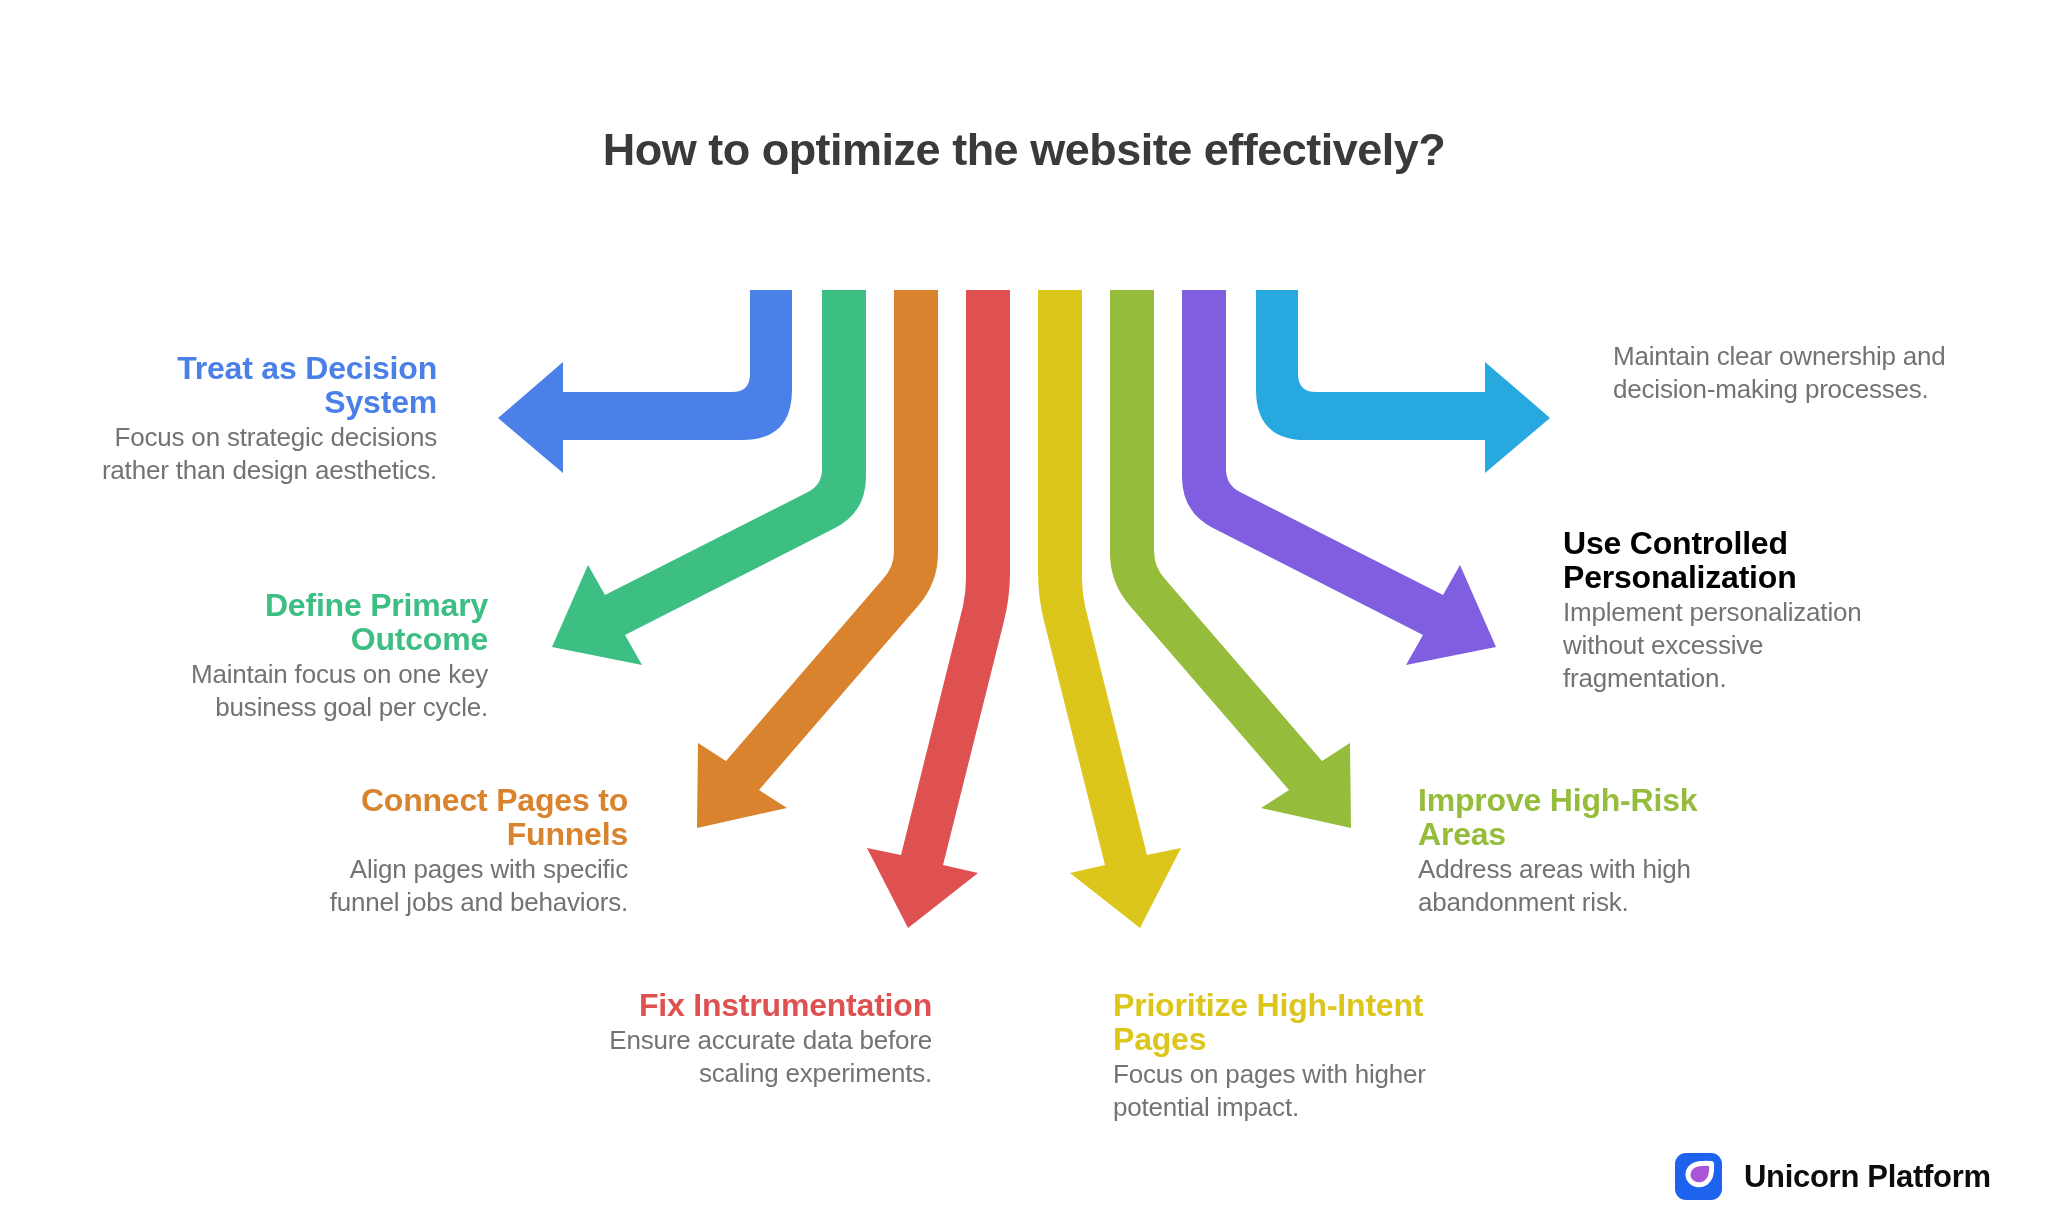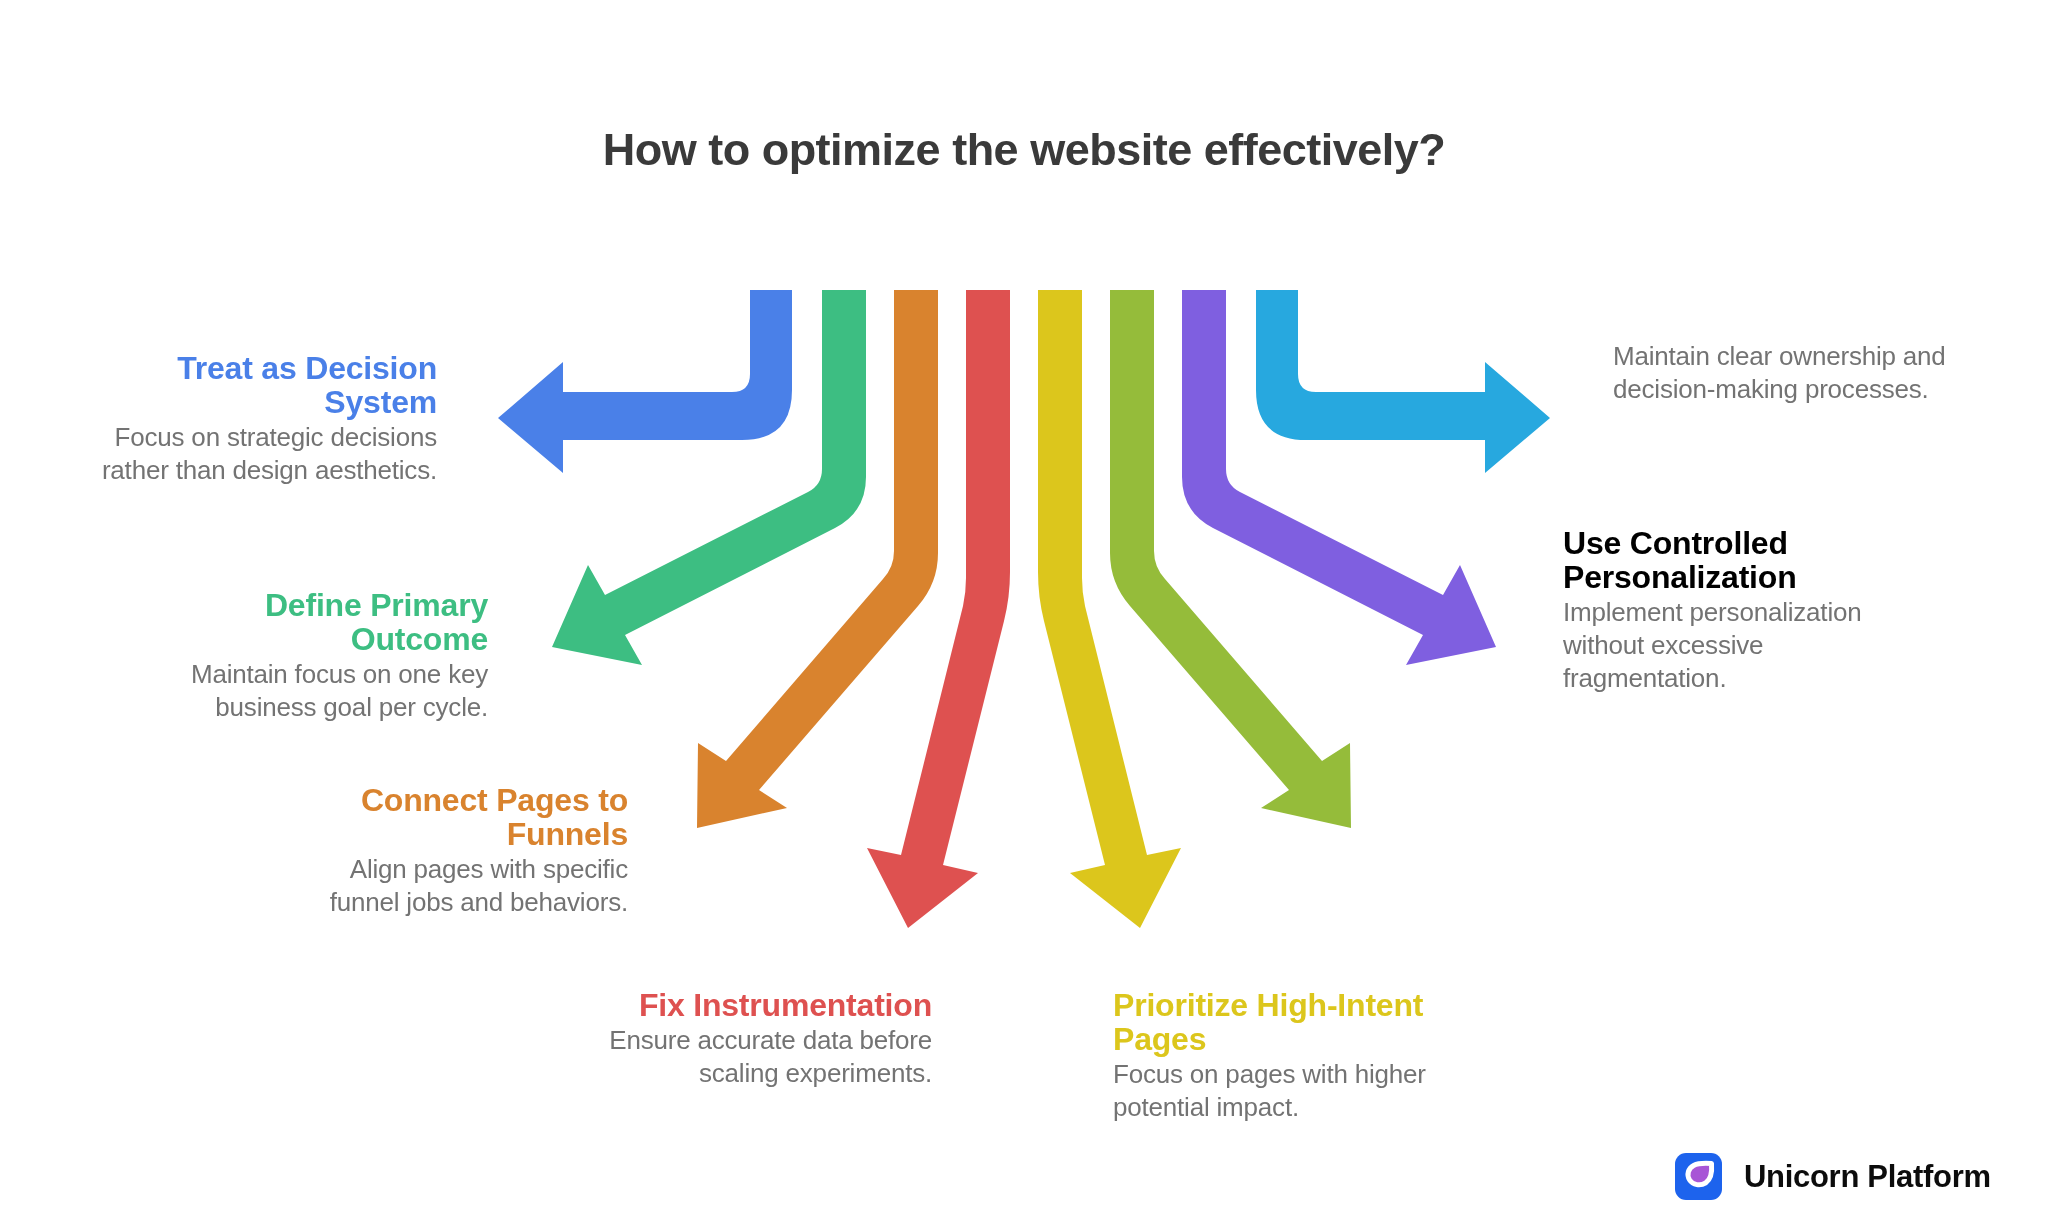--- a/index.html
+++ b/index.html
@@ -77,20 +77,24 @@
   <div class="tip tip-3 align-right">
     <p class="tip-heading" style="color: rgb(217, 131, 46);">Connect Pages to Funnels</p>
     <p class="tip-body">Align pages with specific funnel jobs and behaviors.</p>
   </div>
 
   <div class="tip tip-5 align-left">
     <p class="tip-heading" style="color: rgb(220, 198, 28);">Prioritize High-Intent Pages</p>
     <p class="tip-body">Focus on pages with higher potential impact.</p>
   </div>
 
+  <div class="tip tip-6 align-left">
+    <p class="tip-heading" style="color: rgb(149, 188, 58);">Improve High-Risk Areas</p>
+    <p class="tip-body">Address areas with high abandonment risk.</p>
+  </div>
 
   <div class="tip tip-7 align-left">
     <p class="tip-heading" style="color: #000000;">Use Controlled Personalization</p>
     <p class="tip-body">Implement personalization without excessive fragmentation.</p>
   </div>
 
   <div class="tip tip-8 align-left">
     <p class="tip-body">Maintain clear ownership and decision-making processes.</p>
   </div>
 

